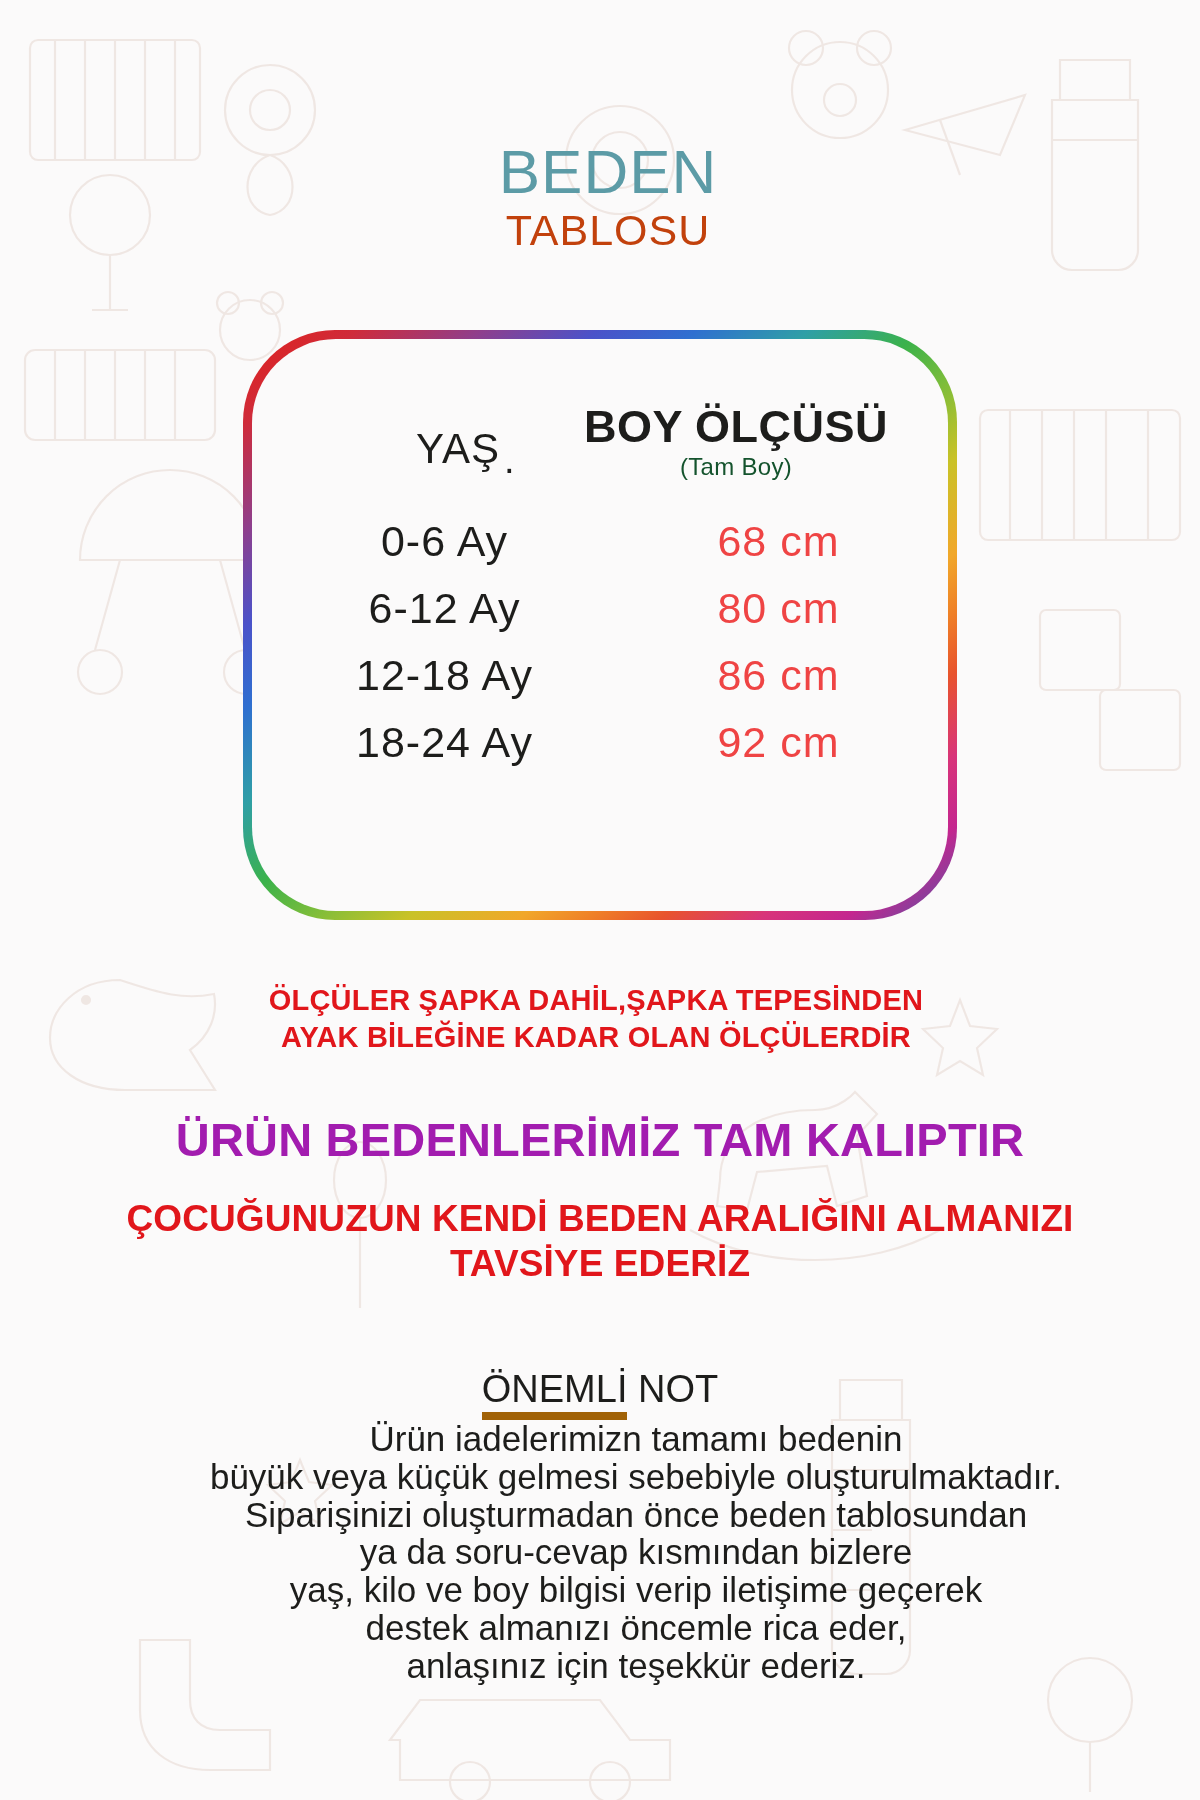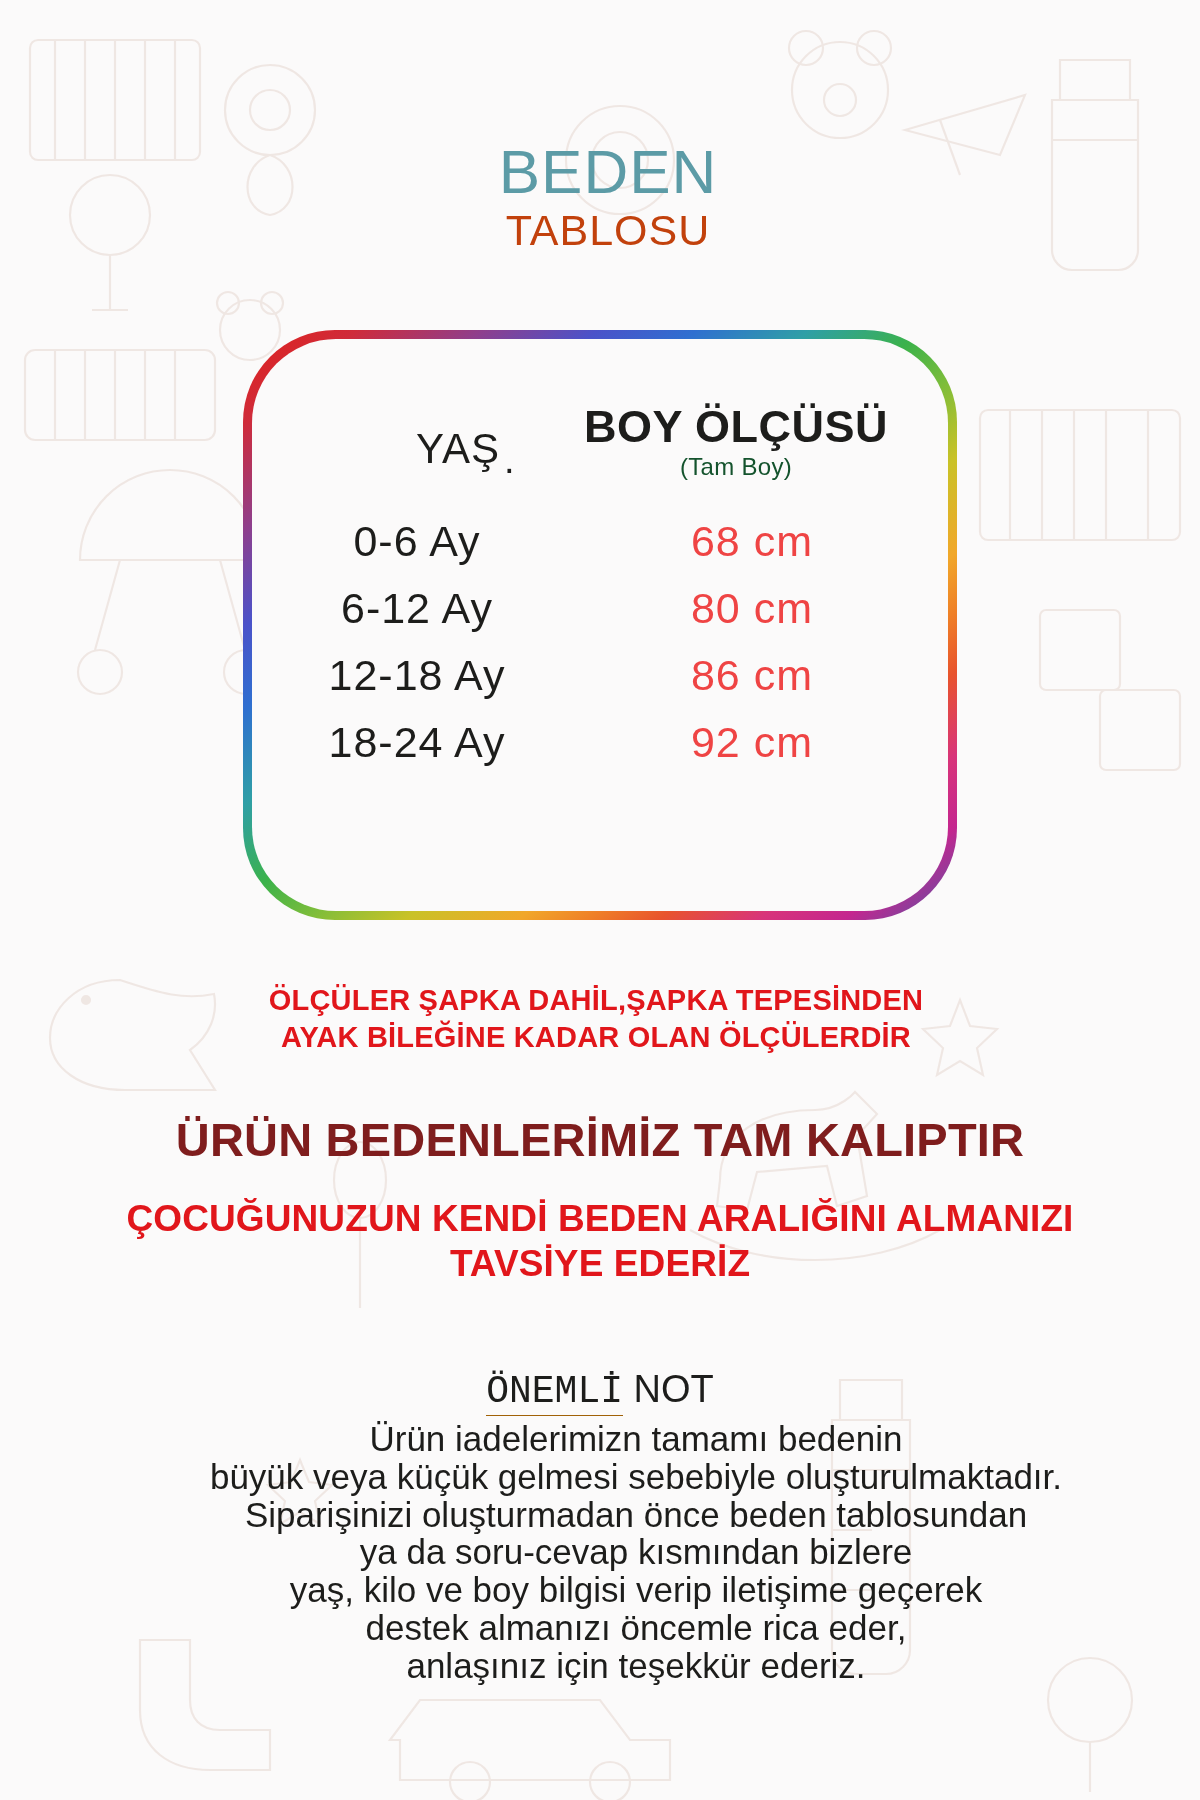--- a/index.html
+++ b/index.html
@@ -152,20 +152,21 @@
     display: flex;
     align-items: baseline;
     height: 67px;
   }
   .cell-age {
     width: 330px;
     text-align: center;
     font-size: 43px;
     color: #1d1d1b;
     letter-spacing: 1px;
+    padding-left: 28px;
   }
   .cell-height {
     width: 340px;
     text-align: center;
     font-size: 43px;
     color: #ef4444;
     letter-spacing: 1px;
   }
 
   
@@ -180,21 +181,21 @@
     font-weight: 700;
     line-height: 1.28;
     letter-spacing: 0.2px;
   }
   .note-big {
     position: absolute;
     top: 1112px;
     left: 0;
     width: 1200px;
     text-align: center;
-    color: #7f1d1d;
+    color: #a21caf;
     font-size: 47px;
     font-weight: 700;
     letter-spacing: 0.2px;
   }
   .note-med {
     position: absolute;
     top: 1196px;
     left: 0;
     width: 1200px;
     text-align: center;
@@ -210,23 +211,22 @@
     position: absolute;
     top: 1368px;
     left: 0;
     width: 1200px;
     text-align: center;
     font-size: 38px;
     color: #1d1d1b;
     font-weight: 400;
   }
   .imp-title .u {
-    border-bottom: 1px solid #a16207;
+    border-bottom: 8px solid #a16207;
     padding-bottom: 2px;
-    font-family: Liberation Mono, monospace;
   }
   .imp-body {
     position: absolute;
     top: 1420px;
     left: 0;
     width: 1200px;
     text-align: center;
     font-size: 35px;
     color: #1d1d1b;
     line-height: 1.08;

